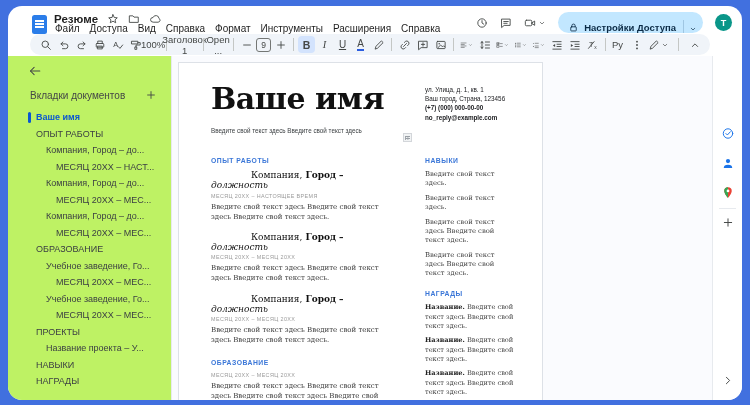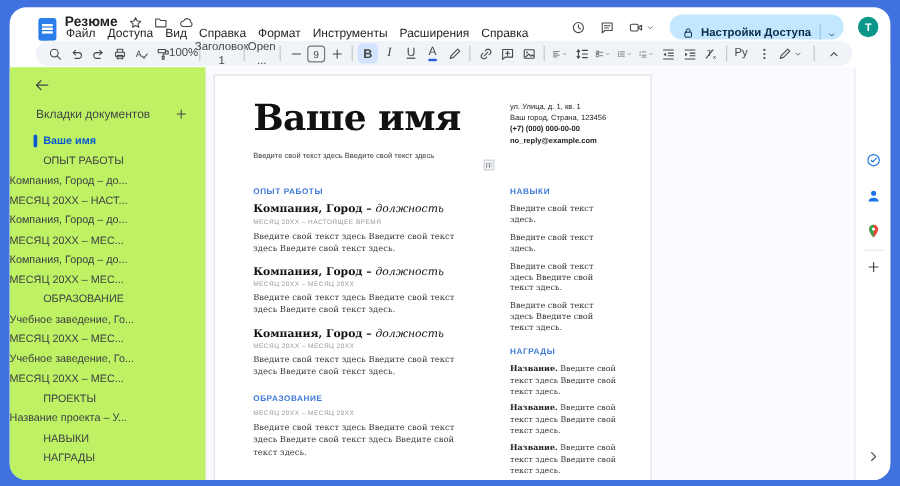--- a/index.html
+++ b/index.html
@@ -43,22 +43,22 @@
   .main { position:absolute; left:0; top:50px; right:0; bottom:0; display:flex; }
   .outline-panel { width:164px; border-right:1px solid #e7eaee; padding-top:6px; position:relative; background:#bef264; }
   .back-btn { margin:2px 0 8px 20px; background:none; border:0; cursor:pointer; }
   .op-head { display:flex; align-items:center; justify-content:space-between; padding:0 14px 0 22px; margin-bottom:8px; }
   .op-head .lbl { font-size:10px; color:#444746; }
   .tab-pill { margin:0 10px 4px 10px; height:22px; background:#e4edfb; border-radius:11px; display:flex; align-items:center; gap:6px; padding:0 8px; cursor:pointer; }
   .tab-pill .nm { font-size:10px; font-weight:700; color:#1f1f1f; flex:1; }
   .o-list { margin-top:4px; }
   .o-item { position:relative; height:16.5px; line-height:16.5px; font-size:9px; color:#3c4043; white-space:nowrap; overflow:hidden; text-overflow:ellipsis; cursor:pointer; padding-right:6px; }
   .o-item.lv0 { padding-left:28px; }
-  .o-item.lv1 { }
-  .o-item.lv2 { }
+  .o-item.lv1 { padding-left:38px; }
+  .o-item.lv2 { padding-left:48px; }
   .o-item.active { color:#0b57d0; font-weight:700; }
   .o-item.active:before { content:""; position:absolute; left:20px; top:3px; width:3px; height:11px; background:#0b57d0; border-radius:2px; }
 
   .canvas { flex:1; position:relative; background:#fafbfe; overflow:hidden; }
   .page { position:absolute; left:6px; top:6px; width:365px; height:900px; background:#fff; border:1px solid #dde1e7; }
 
   .side-panel { width:30px; border-left:1px solid #e7eaee; position:relative; background:#fff; }
   .sp-ic { position:absolute; left:50%; transform:translateX(-50%); width:13px; height:13px; cursor:pointer; }
   .sp-div { position:absolute; left:6px; right:6px; top:136px; height:1px; background:#e7eaee; }
   .sq { border-radius:3px; width:13px; height:13px; position:relative; }
@@ -70,21 +70,21 @@
   .contact .b { font-weight:700; }
   .tbl-handle { position:absolute; left:224px; top:70px; width:9px; height:9px; background:#f1f3f4; border:1px solid #d3d6da; display:flex; align-items:center; justify-content:center; }
   .tbl-handle i { display:block; width:5px; height:4px; background:
     linear-gradient(#9aa0a6 1px, transparent 1px) 0 0/2.5px 2px,
     linear-gradient(90deg,#9aa0a6 1px, transparent 1px) 0 0/2.5px 2px; }
   .col-left { position:absolute; left:32px; top:94px; width:182px; }
   .col-right { position:absolute; left:246px; top:94px; width:90px; }
   .sec-h { font-size:6.8px; font-weight:700; color:#3b77d8; letter-spacing:0.5px; margin-bottom:6px; }
   .entry { margin-bottom:10px; }
   .entry-t { font-family:"DejaVu Serif",serif; font-size:9px; color:#111; }
-  .entry-t .bld { font-weight:700; }
+  .entry-t .bld { font-weight:400;margin-left:40px; }
   .entry-t .mid { font-weight:700; }
   .entry-t .ita { font-style:italic; font-weight:400; }
   .entry-d { font-size:5.4px; color:#9a9a9a; letter-spacing:0.4px; text-transform:uppercase; margin:2.5px 0 3px; }
   .entry-b { font-family:"DejaVu Serif",serif; font-size:7px; line-height:1.45; color:#3a3a3a; }
   .mt-sec { margin-top:14px; }
   .skill { font-family:"DejaVu Serif",serif; font-size:6.8px; line-height:1.35; color:#3a3a3a; margin-bottom:5.5px; }
   .aw { font-family:"DejaVu Serif",serif; font-size:6.6px; line-height:1.42; color:#3a3a3a; margin-bottom:5px; }
   .aw b { font-weight:700; color:#222; }
 </style>
 </head>

